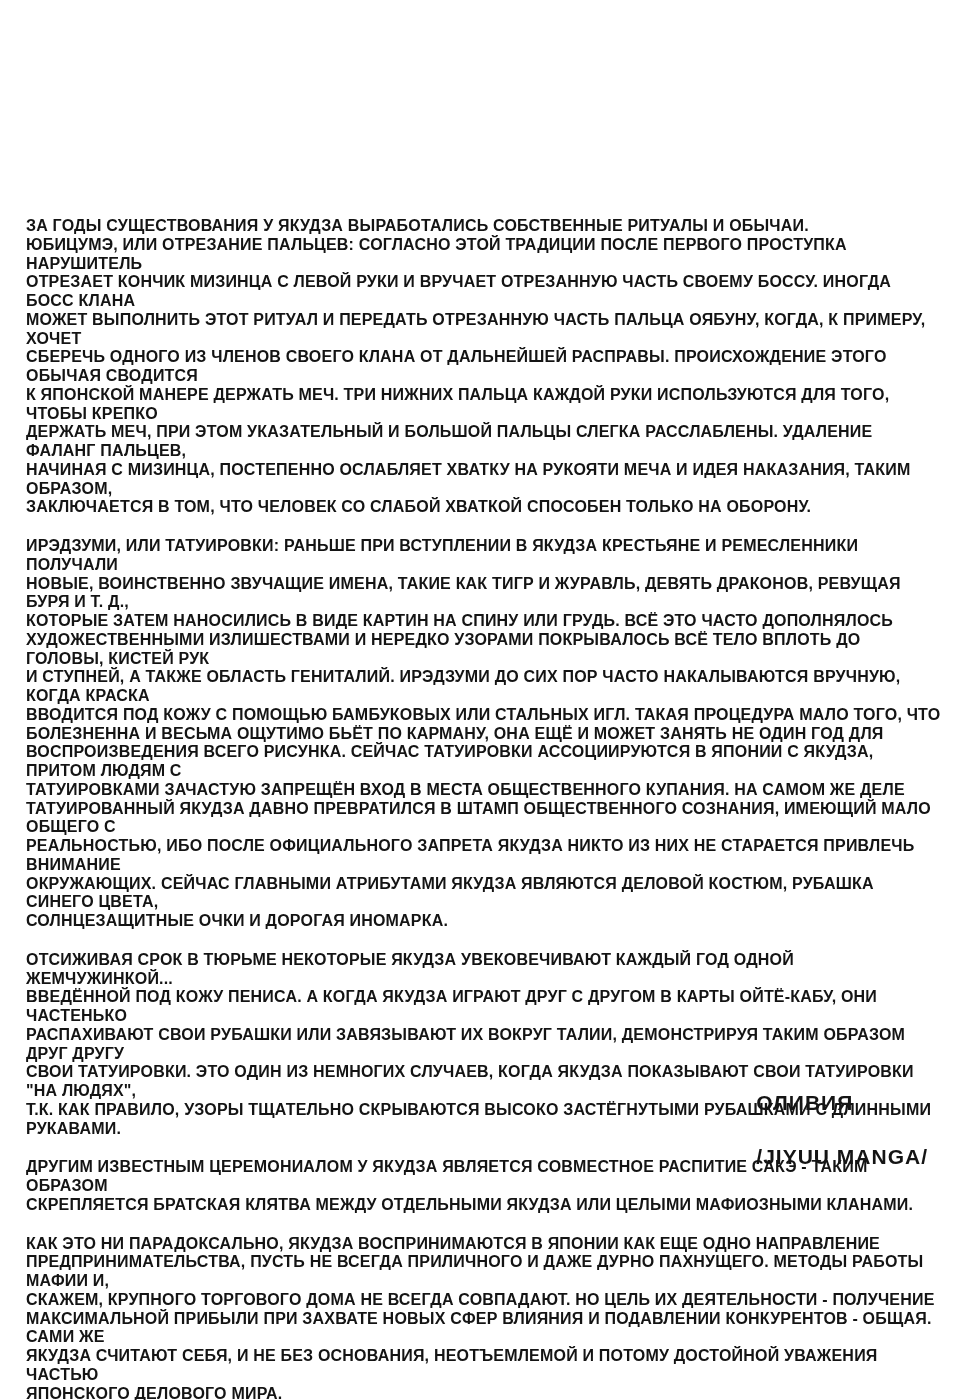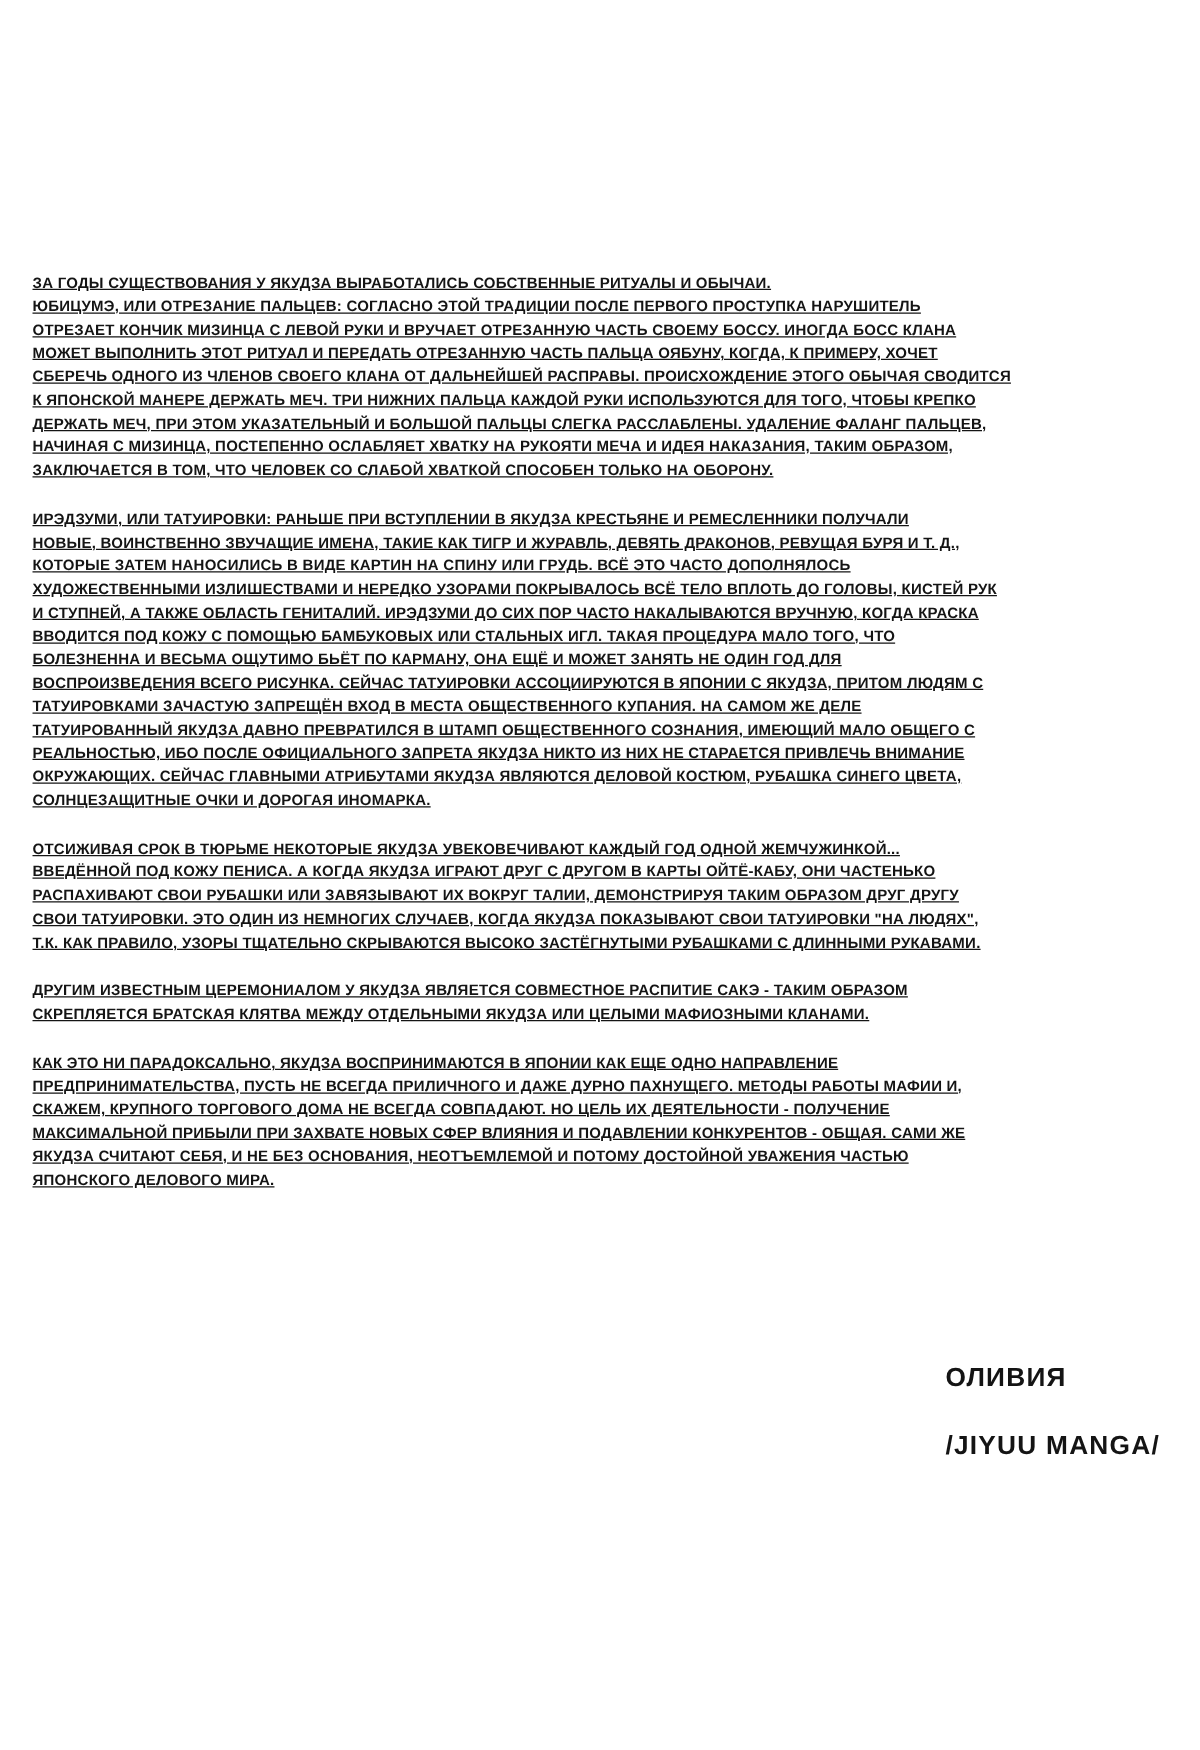--- a/index.html
+++ b/index.html
@@ -19,27 +19,26 @@
     color: #141414;
   }
   .text-block {
     position: absolute;
     left: 26px;
     top: 217px;
     right: 18px;
   }
   .para {
     margin: 0 0 20px 0;
-    font-size: 12px;
+    font-size: 16px;
     line-height: 18.75px;
     font-weight: bold;
     letter-spacing: 0.2px;
     white-space: pre-line;
     text-transform: uppercase;
-    text-decoration: underline;
   }
   .signature {
     position: absolute;
     right: 32px;
     top: 1062px;
     text-align: left;
     font-weight: bold;
     font-size: 21px;
     line-height: 27px;
     letter-spacing: 1px;

